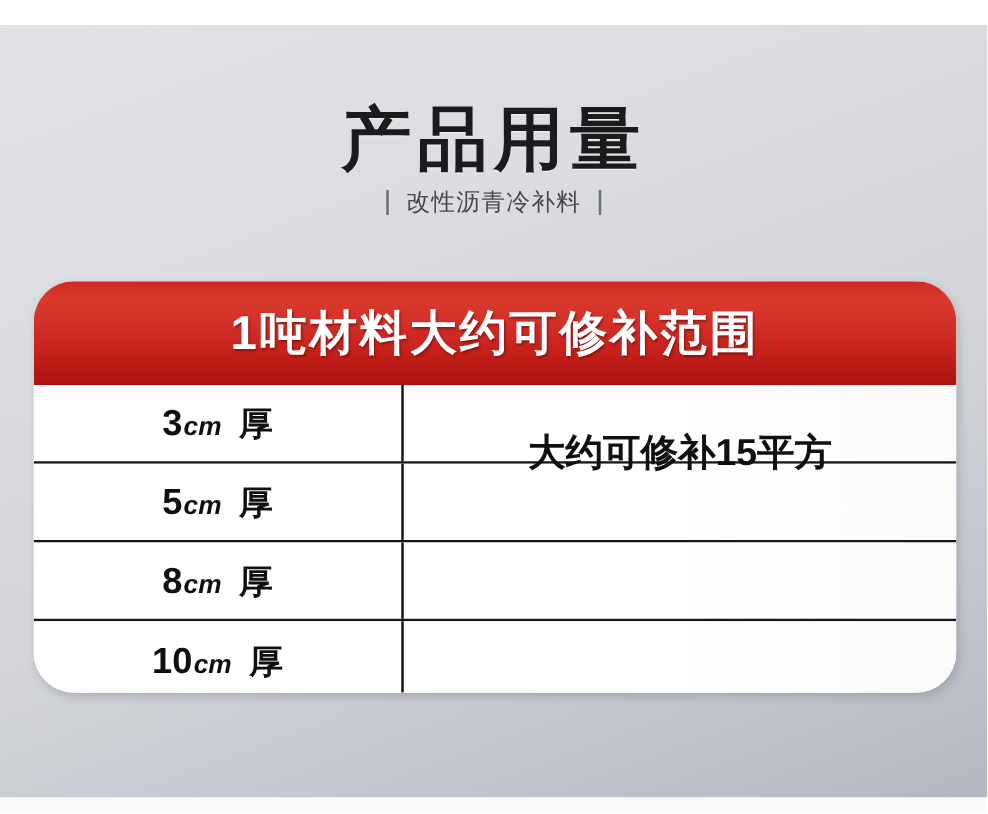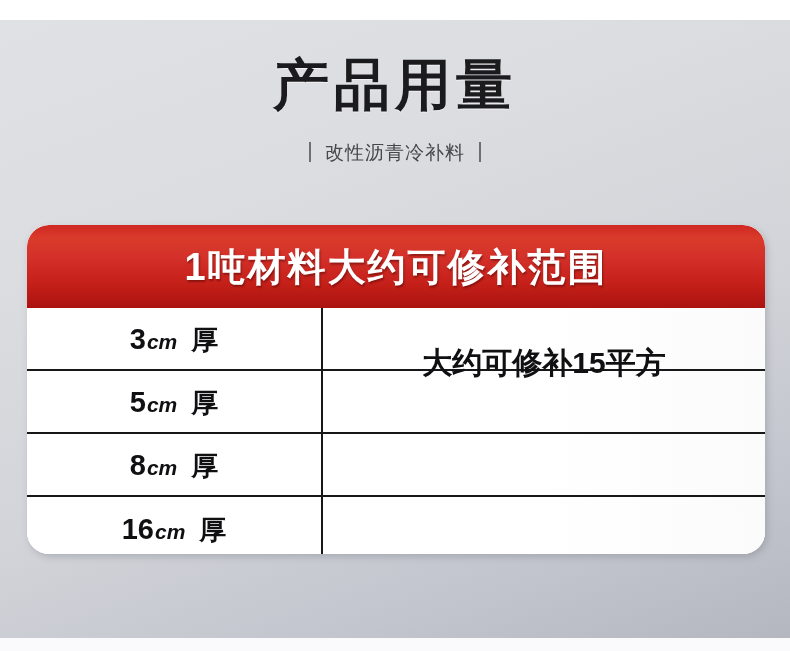--- a/index.html
+++ b/index.html
@@ -49,34 +49,34 @@
     top: 638px;
     width: 790px;
     height: 13px;
     background: #fafafc;
   }
 
   
   .heading {
     position: absolute;
     left: 0;
-    top: 52px;
+    top: 78px;
     width: 790px;
     text-align: center;
   }
   .page-title {
     font-size: 56px;
     line-height: 66px;
     font-weight: 700;
     color: #1b1b1d;
     letter-spacing: 5px;
     text-shadow: 0 1px 0 rgba(255,255,255,0.55);
   }
   .subtitle-row {
-    margin-top: 24px;
+    margin-top: 8px;
     display: flex;
     justify-content: center;
     gap: 14px;
   }
   .sub-bar {
     display: inline-block;
     width: 2px;
     height: 20px;
     background: #6c6f74;
   }
@@ -87,21 +87,21 @@
     letter-spacing: 1px;
   }
 
   
   .card {
     position: absolute;
     left: 27px;
     top: 225px;
     width: 738px;
     height: 329px;
-    border-radius: 22px;
+    border-radius: 32px;
     box-shadow: 2px 3px 7px rgba(90,95,105,0.28);
     overflow: hidden;
     background: #ffffff;
   }
 
   .card-header {
     position: relative;
     height: 83px;
     border-top-left-radius: 22px;
     border-top-right-radius: 22px;
@@ -246,21 +246,21 @@
             <span class="thick-num">8</span>
             <span class="thick-unit">cm</span>
             <span class="thick-word">厚</span>
           </span>
         </div>
       </div>
 
       <div class="trow">
         <div class="cell-left">
           <span class="thick-label">
-            <span class="thick-num">16</span>
+            <span class="thick-num">10</span>
             <span class="thick-unit">cm</span>
             <span class="thick-word">厚</span>
           </span>
         </div>
       </div>
 
     </div>
   </div>
 
 </div>

